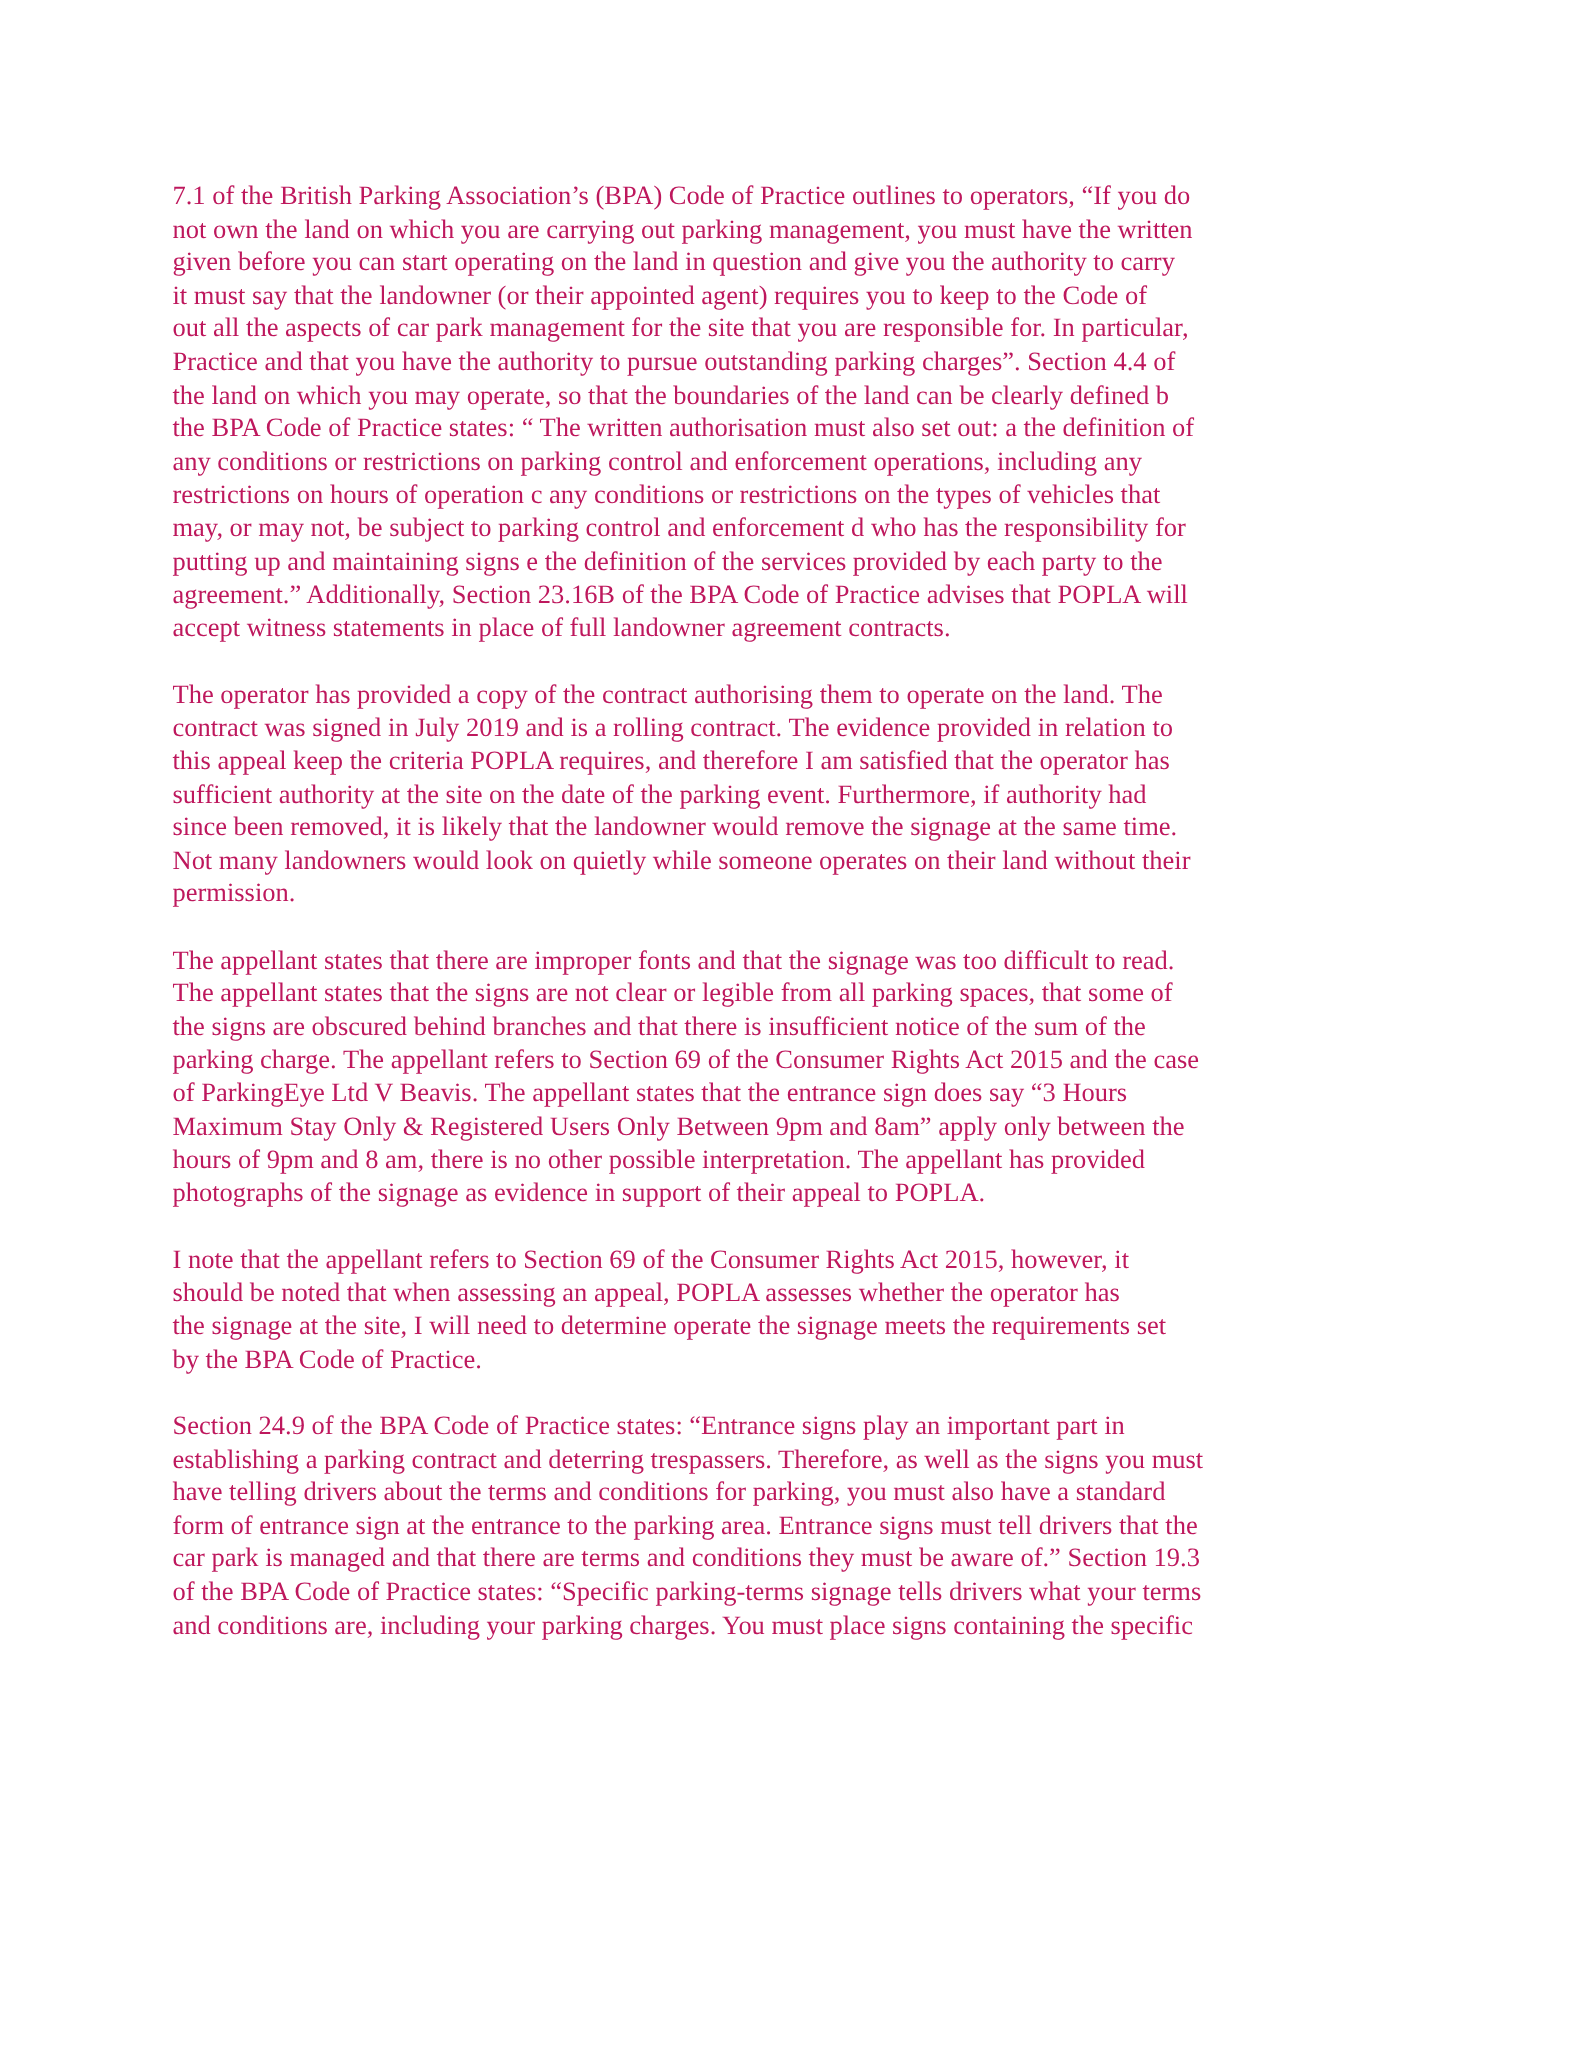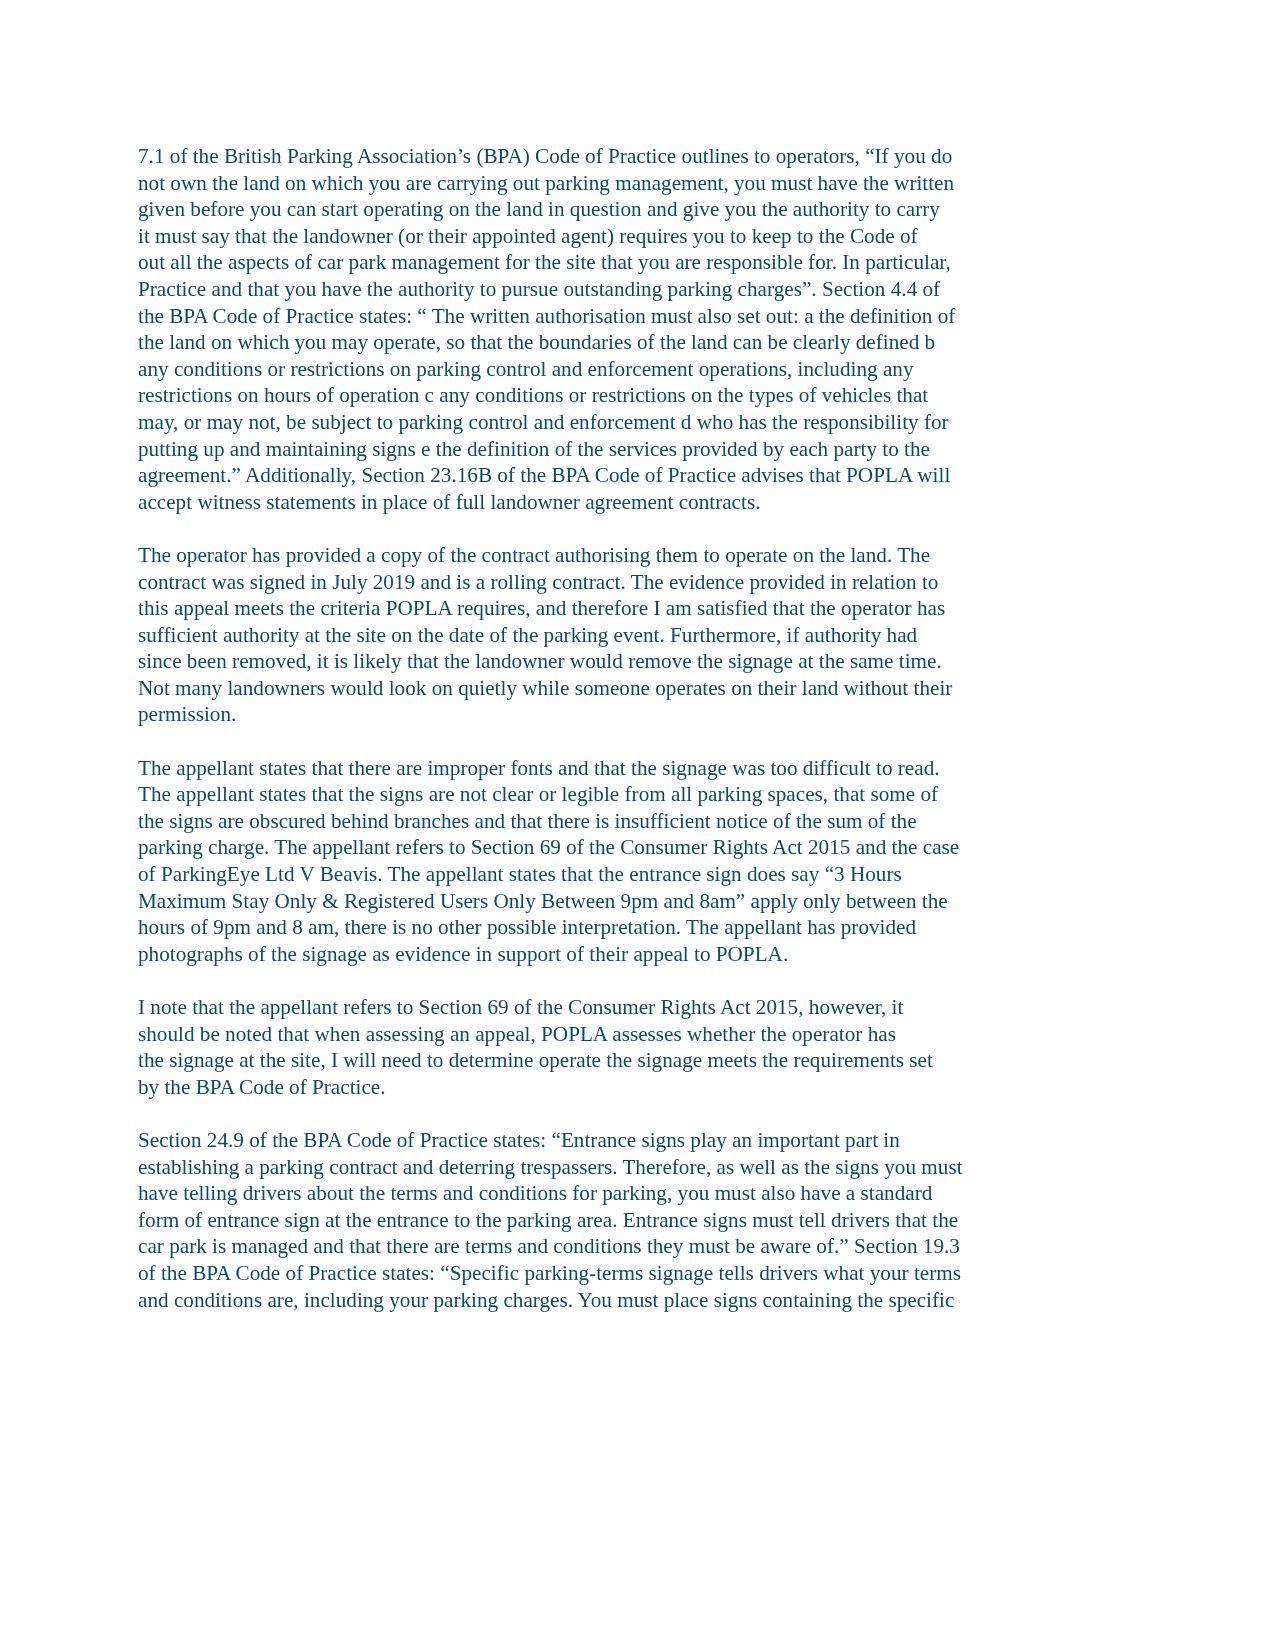--- a/index.html
+++ b/index.html
@@ -5,49 +5,49 @@
   html, body { margin: 0; padding: 0; background: #ffffff; }
   body { width: 1275px; height: 1650px; position: relative; overflow: hidden; }
   .page {
     position: absolute;
     left: 138px;
     top: 143px;
     width: 940px;
     font-family: "Liberation Serif", serif;
     font-size: 21.2px;
     line-height: 26.6px;
-    color: #0c4a6e;
+    color: #be185d;
   }
   .para { margin: 0 0 26.6px 0; }
   .line { display: block; white-space: nowrap; }
 </style>
 </head>
 <body>
 
 <div class="page" id="page">
     <p class="para">
       <span class="line">7.1 of the British Parking Association’s (BPA) Code of Practice outlines to operators, “If you do</span>
       <span class="line">not own the land on which you are carrying out parking management, you must have the written</span>
       <span class="line">given before you can start operating on the land in question and give you the authority to carry</span>
       <span class="line">it must say that the landowner (or their appointed agent) requires you to keep to the Code of</span>
       <span class="line">out all the aspects of car park management for the site that you are responsible for. In particular,</span>
       <span class="line">Practice and that you have the authority to pursue outstanding parking charges”. Section 4.4 of</span>
+      <span class="line">the land on which you may operate, so that the boundaries of the land can be clearly defined b</span>
       <span class="line">the BPA Code of Practice states: “ The written authorisation must also set out: a the definition of</span>
-      <span class="line">the land on which you may operate, so that the boundaries of the land can be clearly defined b</span>
       <span class="line">any conditions or restrictions on parking control and enforcement operations, including any</span>
       <span class="line">restrictions on hours of operation c any conditions or restrictions on the types of vehicles that</span>
       <span class="line">may, or may not, be subject to parking control and enforcement d who has the responsibility for</span>
       <span class="line">putting up and maintaining signs e the definition of the services provided by each party to the</span>
       <span class="line">agreement.” Additionally, Section 23.16B of the BPA Code of Practice advises that POPLA will</span>
       <span class="line">accept witness statements in place of full landowner agreement contracts.</span>
     </p>
     <p class="para">
       <span class="line">The operator has provided a copy of the contract authorising them to operate on the land. The</span>
       <span class="line">contract was signed in July 2019 and is a rolling contract. The evidence provided in relation to</span>
-      <span class="line">this appeal meets the criteria POPLA requires, and therefore I am satisfied that the operator has</span>
+      <span class="line">this appeal keep the criteria POPLA requires, and therefore I am satisfied that the operator has</span>
       <span class="line">sufficient authority at the site on the date of the parking event. Furthermore, if authority had</span>
       <span class="line">since been removed, it is likely that the landowner would remove the signage at the same time.</span>
       <span class="line">Not many landowners would look on quietly while someone operates on their land without their</span>
       <span class="line">permission.</span>
     </p>
     <p class="para">
       <span class="line">The appellant states that there are improper fonts and that the signage was too difficult to read.</span>
       <span class="line">The appellant states that the signs are not clear or legible from all parking spaces, that some of</span>
       <span class="line">the signs are obscured behind branches and that there is insufficient notice of the sum of the</span>
       <span class="line">parking charge. The appellant refers to Section 69 of the Consumer Rights Act 2015 and the case</span>

